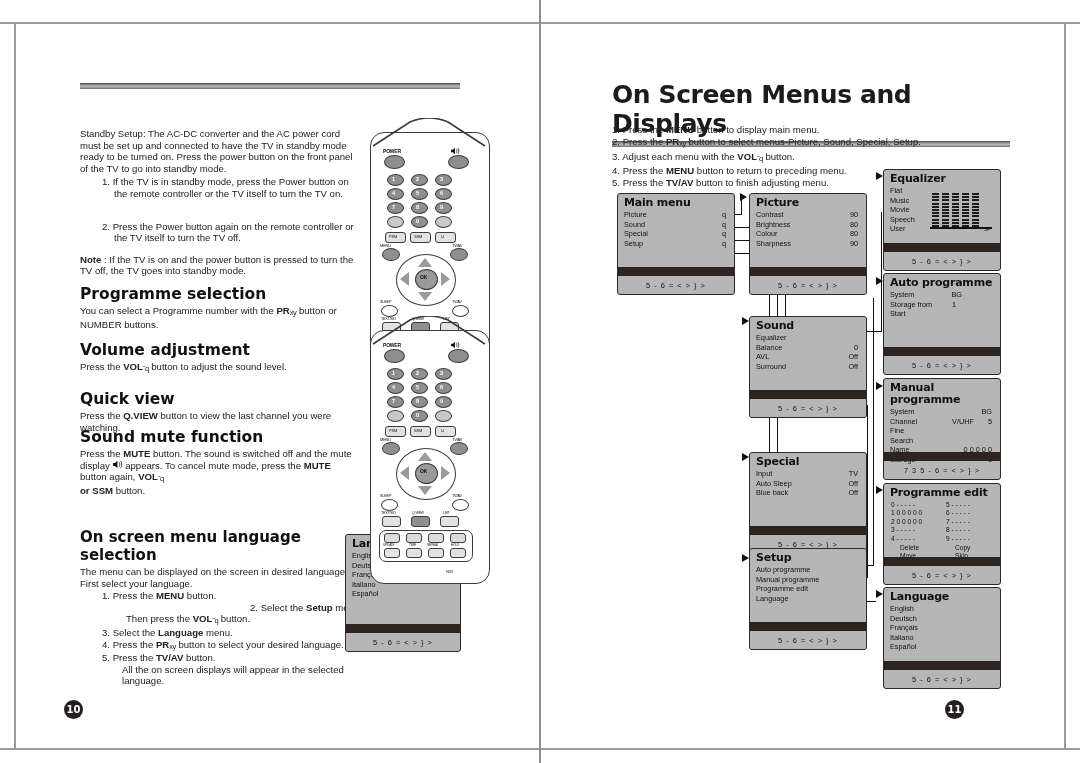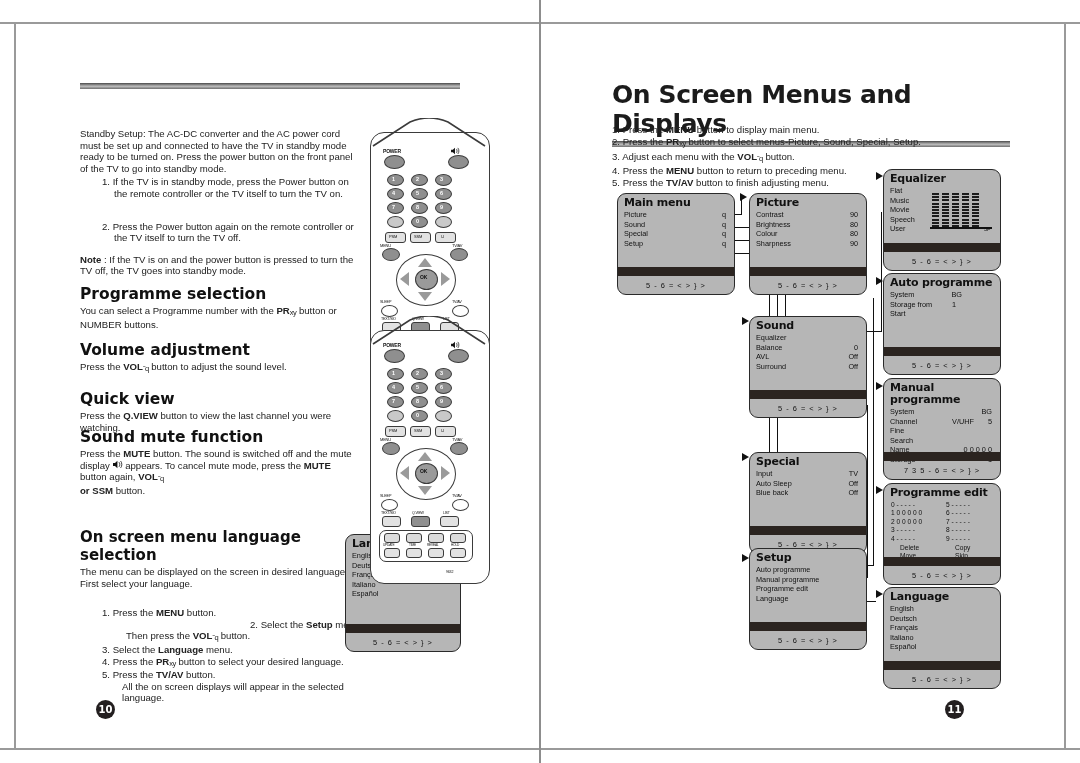--- a/index.html
+++ b/index.html
@@ -31,21 +31,21 @@
   .ol{margin:0;padding:0;list-style:none;}
   .ol li{font-size:9.6px;line-height:11.6px;padding-left:0;}
   .ind1{padding-left:22px;text-indent:-12px;}
   .sub{font-size:7.5px;vertical-align:-1px;letter-spacing:-0.5px;}
 
   
   .osd{
     position:absolute;
     background:#b6b6b6;
     border:1.4px solid #2a2a2a;
-    border-radius:9px;
+    border-radius:3px;
     box-sizing:border-box;
     overflow:hidden;
     font-size:7.2px;
     color:#111;
   }
   .osd .title{
     font-size:11px;font-weight:bold;color:#111;
     padding:3px 0 1px 6px;line-height:12px;
     font-family:"DejaVu Sans",sans-serif;
     letter-spacing:-0.2px;
@@ -149,21 +149,21 @@
         </svg></span><span> appears.</span>
     <span>To cancel mute mode, press the </span><b>MUTE</b><span> button again, </span><b>VOL</b><span class="sub">˜q</span>
     <br><b>or  SSM</b><span> button.</span>
   </div>
 </div>
 
 <div style="position:absolute;left:80px;top:528px;width:282px;">
   <div class="h2 big" style="font-size:15px;">On screen menu language selection</div>
   <div class="body-t">The menu can be displayed on the screen in desired language.</div>
   <div class="body-t">First select your language.</div>
-  <div style="margin-top:18px;">
+  <div style="margin-top:1px;">
     <div class="body-t ind1" style="padding-left:34px;text-indent:-12px;"><span>1.</span> <span>Press the </span><b>MENU</b><span> button.</span></div>
     <div class="body-t ind1" style="padding-left:34px;text-indent:-12px;text-align:right;"><span>2.</span> <span>Select the </span><b>Setup</b><span> menu.</span></div>
     <div class="body-t" style="padding-left:46px;"><span>Then press the </span><b>VOL</b><span class="sub">˜q</span><span>  button.</span></div>
     <div class="body-t ind1" style="padding-left:34px;text-indent:-12px;"><span>3.</span> <span>Select the </span><b>Language</b><span> menu.</span></div>
     <div class="body-t ind1" style="padding-left:34px;text-indent:-12px;"><span>4.</span> <span>Press the </span><b>PR</b><span class="sub">xy</span><span>  button to select your desired language.</span></div>
     <div class="body-t ind1" style="padding-left:34px;text-indent:-12px;"><span>5.</span> <span>Press the </span><b>TV/AV</b><span> button.</span></div>
     <div class="body-t" style="padding-left:42px;">All the on screen displays will appear in the selected language.</div>
   </div>
 </div>
 
@@ -183,21 +183,21 @@
         <span>Italiano</span>
       </div>
     <div class="row">
         <span>Español</span>
       </div>
   </div>
   <div class="band" style="bottom:18px;"></div>
   <div class="foot">5 - 6 =    &lt; &gt;   } &gt;</div>
 </div>
 
-<div class="pgnum" style="left:96px;top:700px;">10</div>
+<div class="pgnum" style="left:64px;top:700px;">10</div>
 
 <div class="remote" style="left:370px;top:132px;width:118px;height:262px;">
   <div class="rbody"></div>
   <svg width="118" height="30" style="position:absolute;left:0;top:-14px;">
     <path d="M3 28 L40 4 Q59 -4 78 4 L115 28" fill="none" stroke="#3b3b3b" stroke-width="1.6"></path>
   </svg>
   <div class="lbl" style="left:13px;top:16px;font-size:5px;font-weight:bold;">POWER</div>
   <div class="btn" style="left:14px;top:23px;width:19px;height:12px;border-radius:50%;"></div>
   <div class="lbl" style="left:81px;top:15px;"><svg width="9" height="8" viewBox="0 0 10 9">
         <path d="M0 3h2L4.4.8v7.4L2 6H0z" fill="#111"></path>

